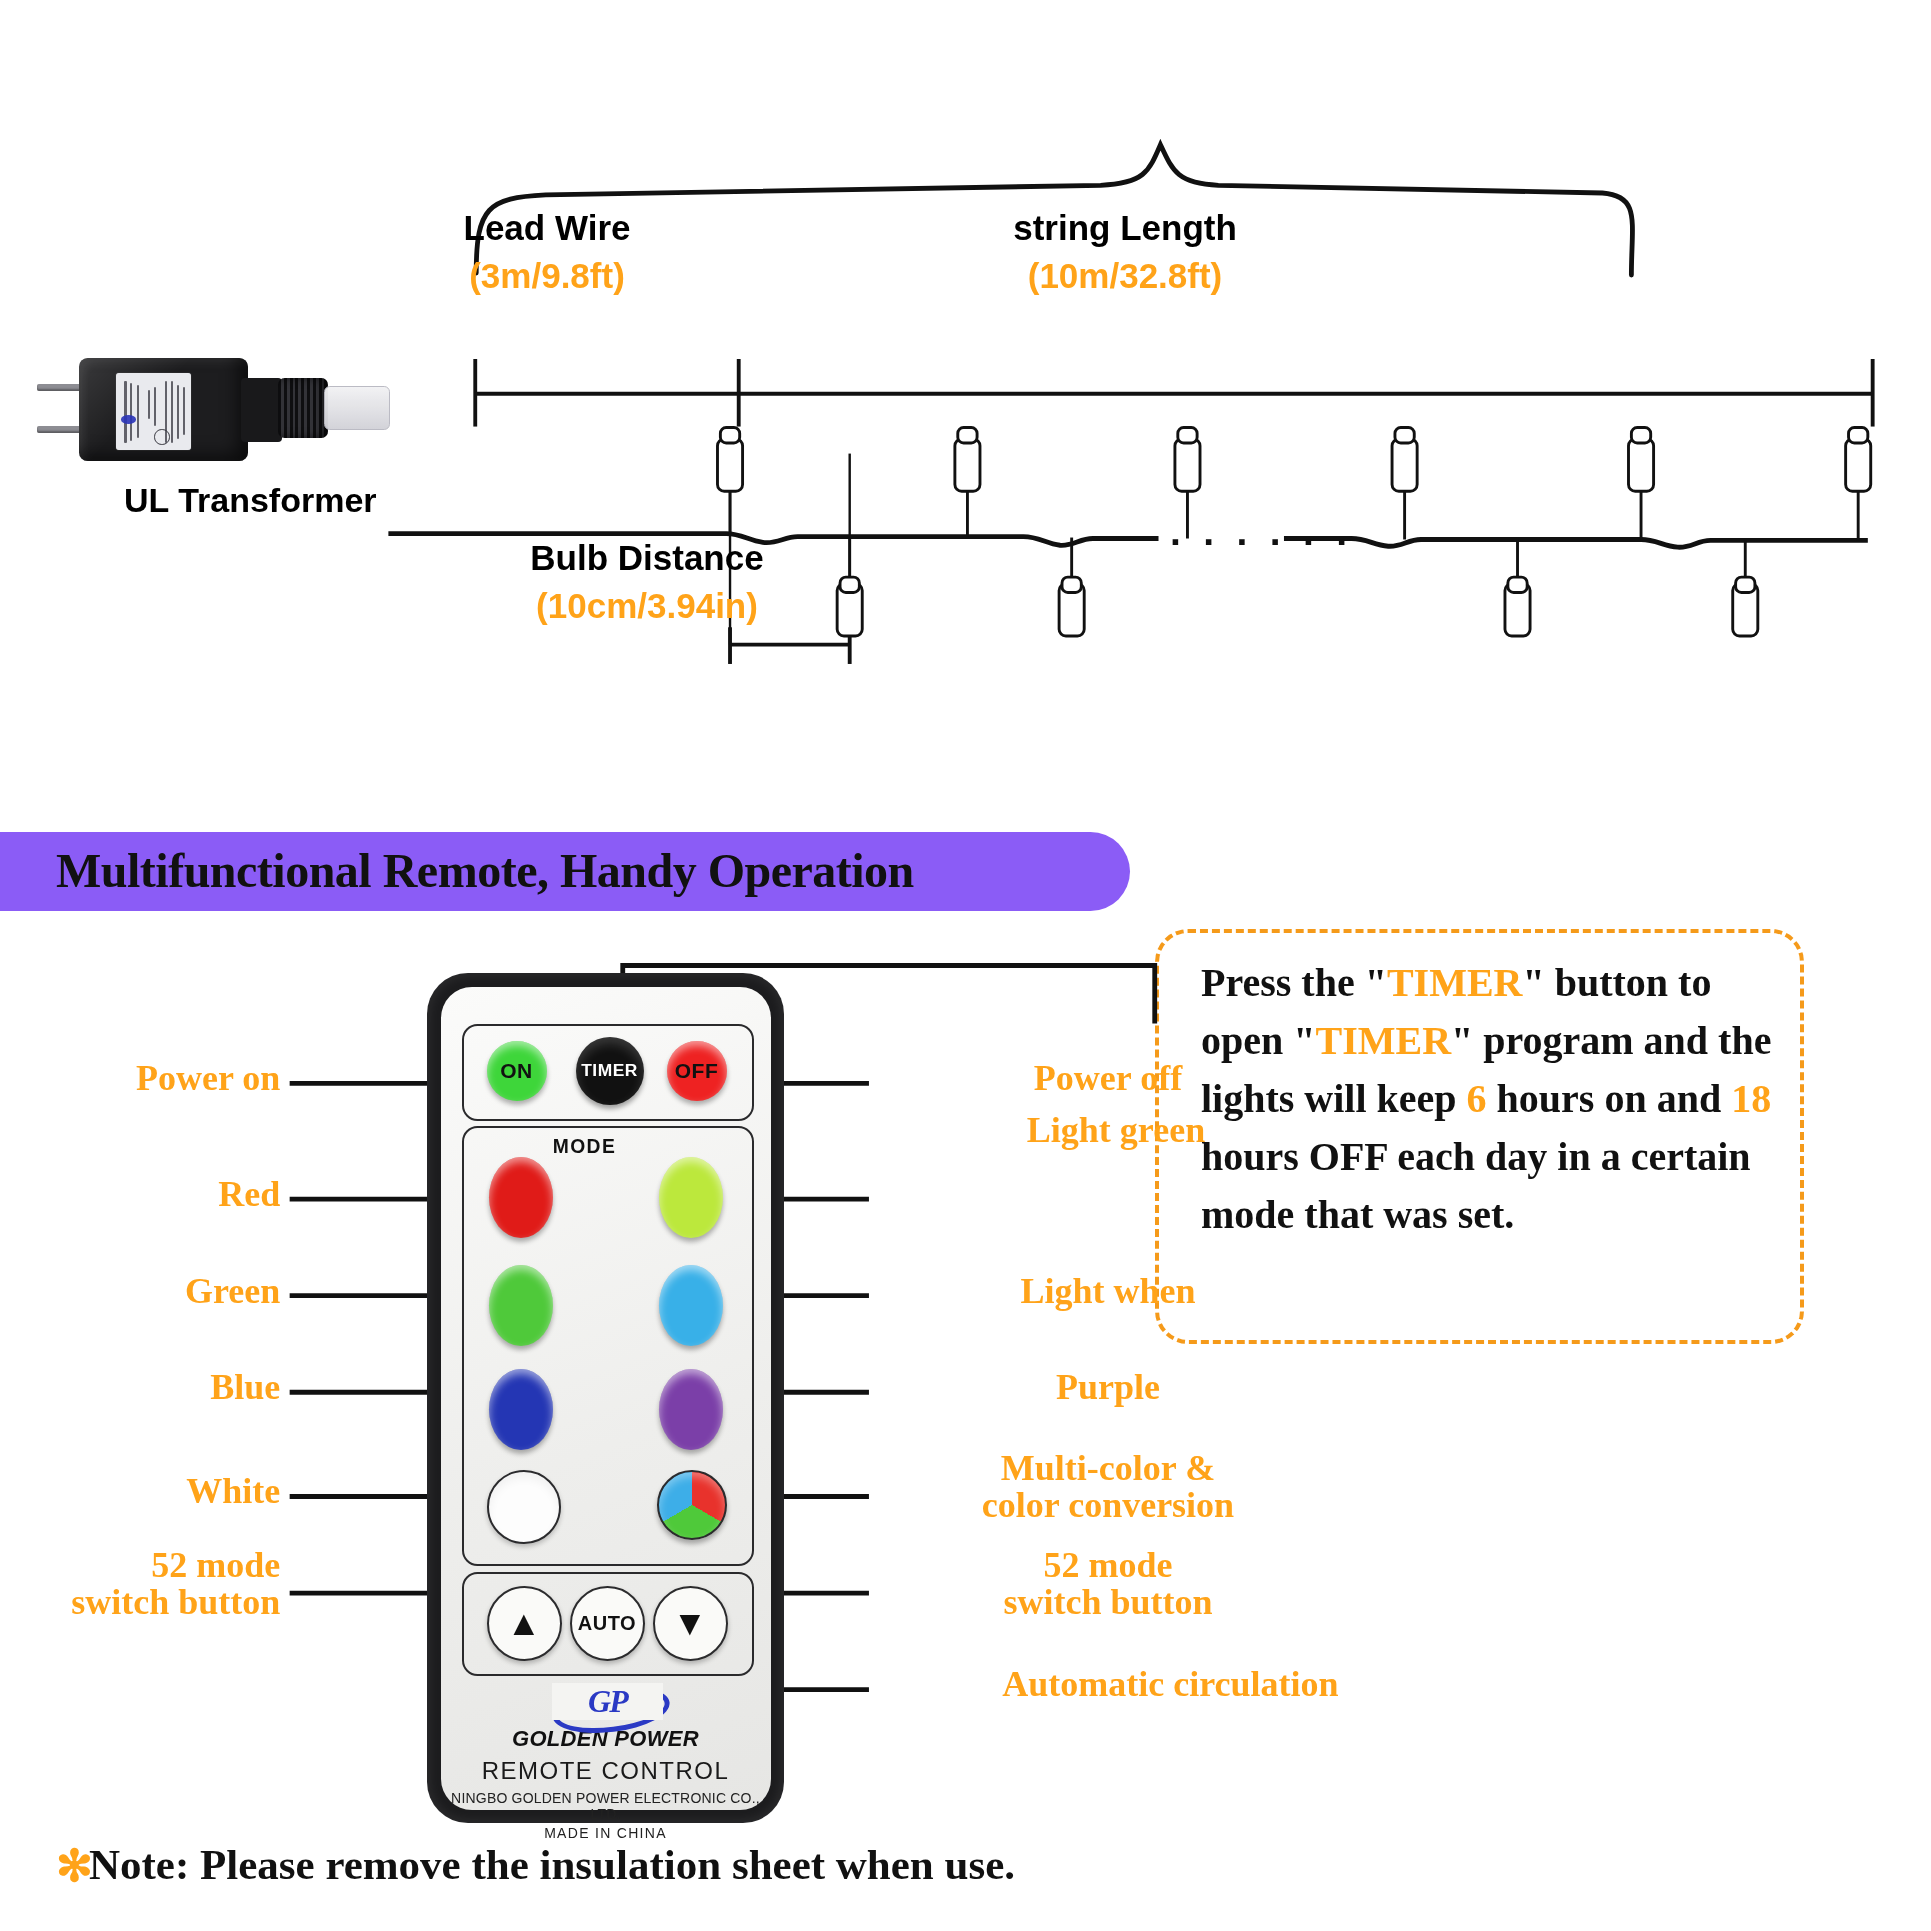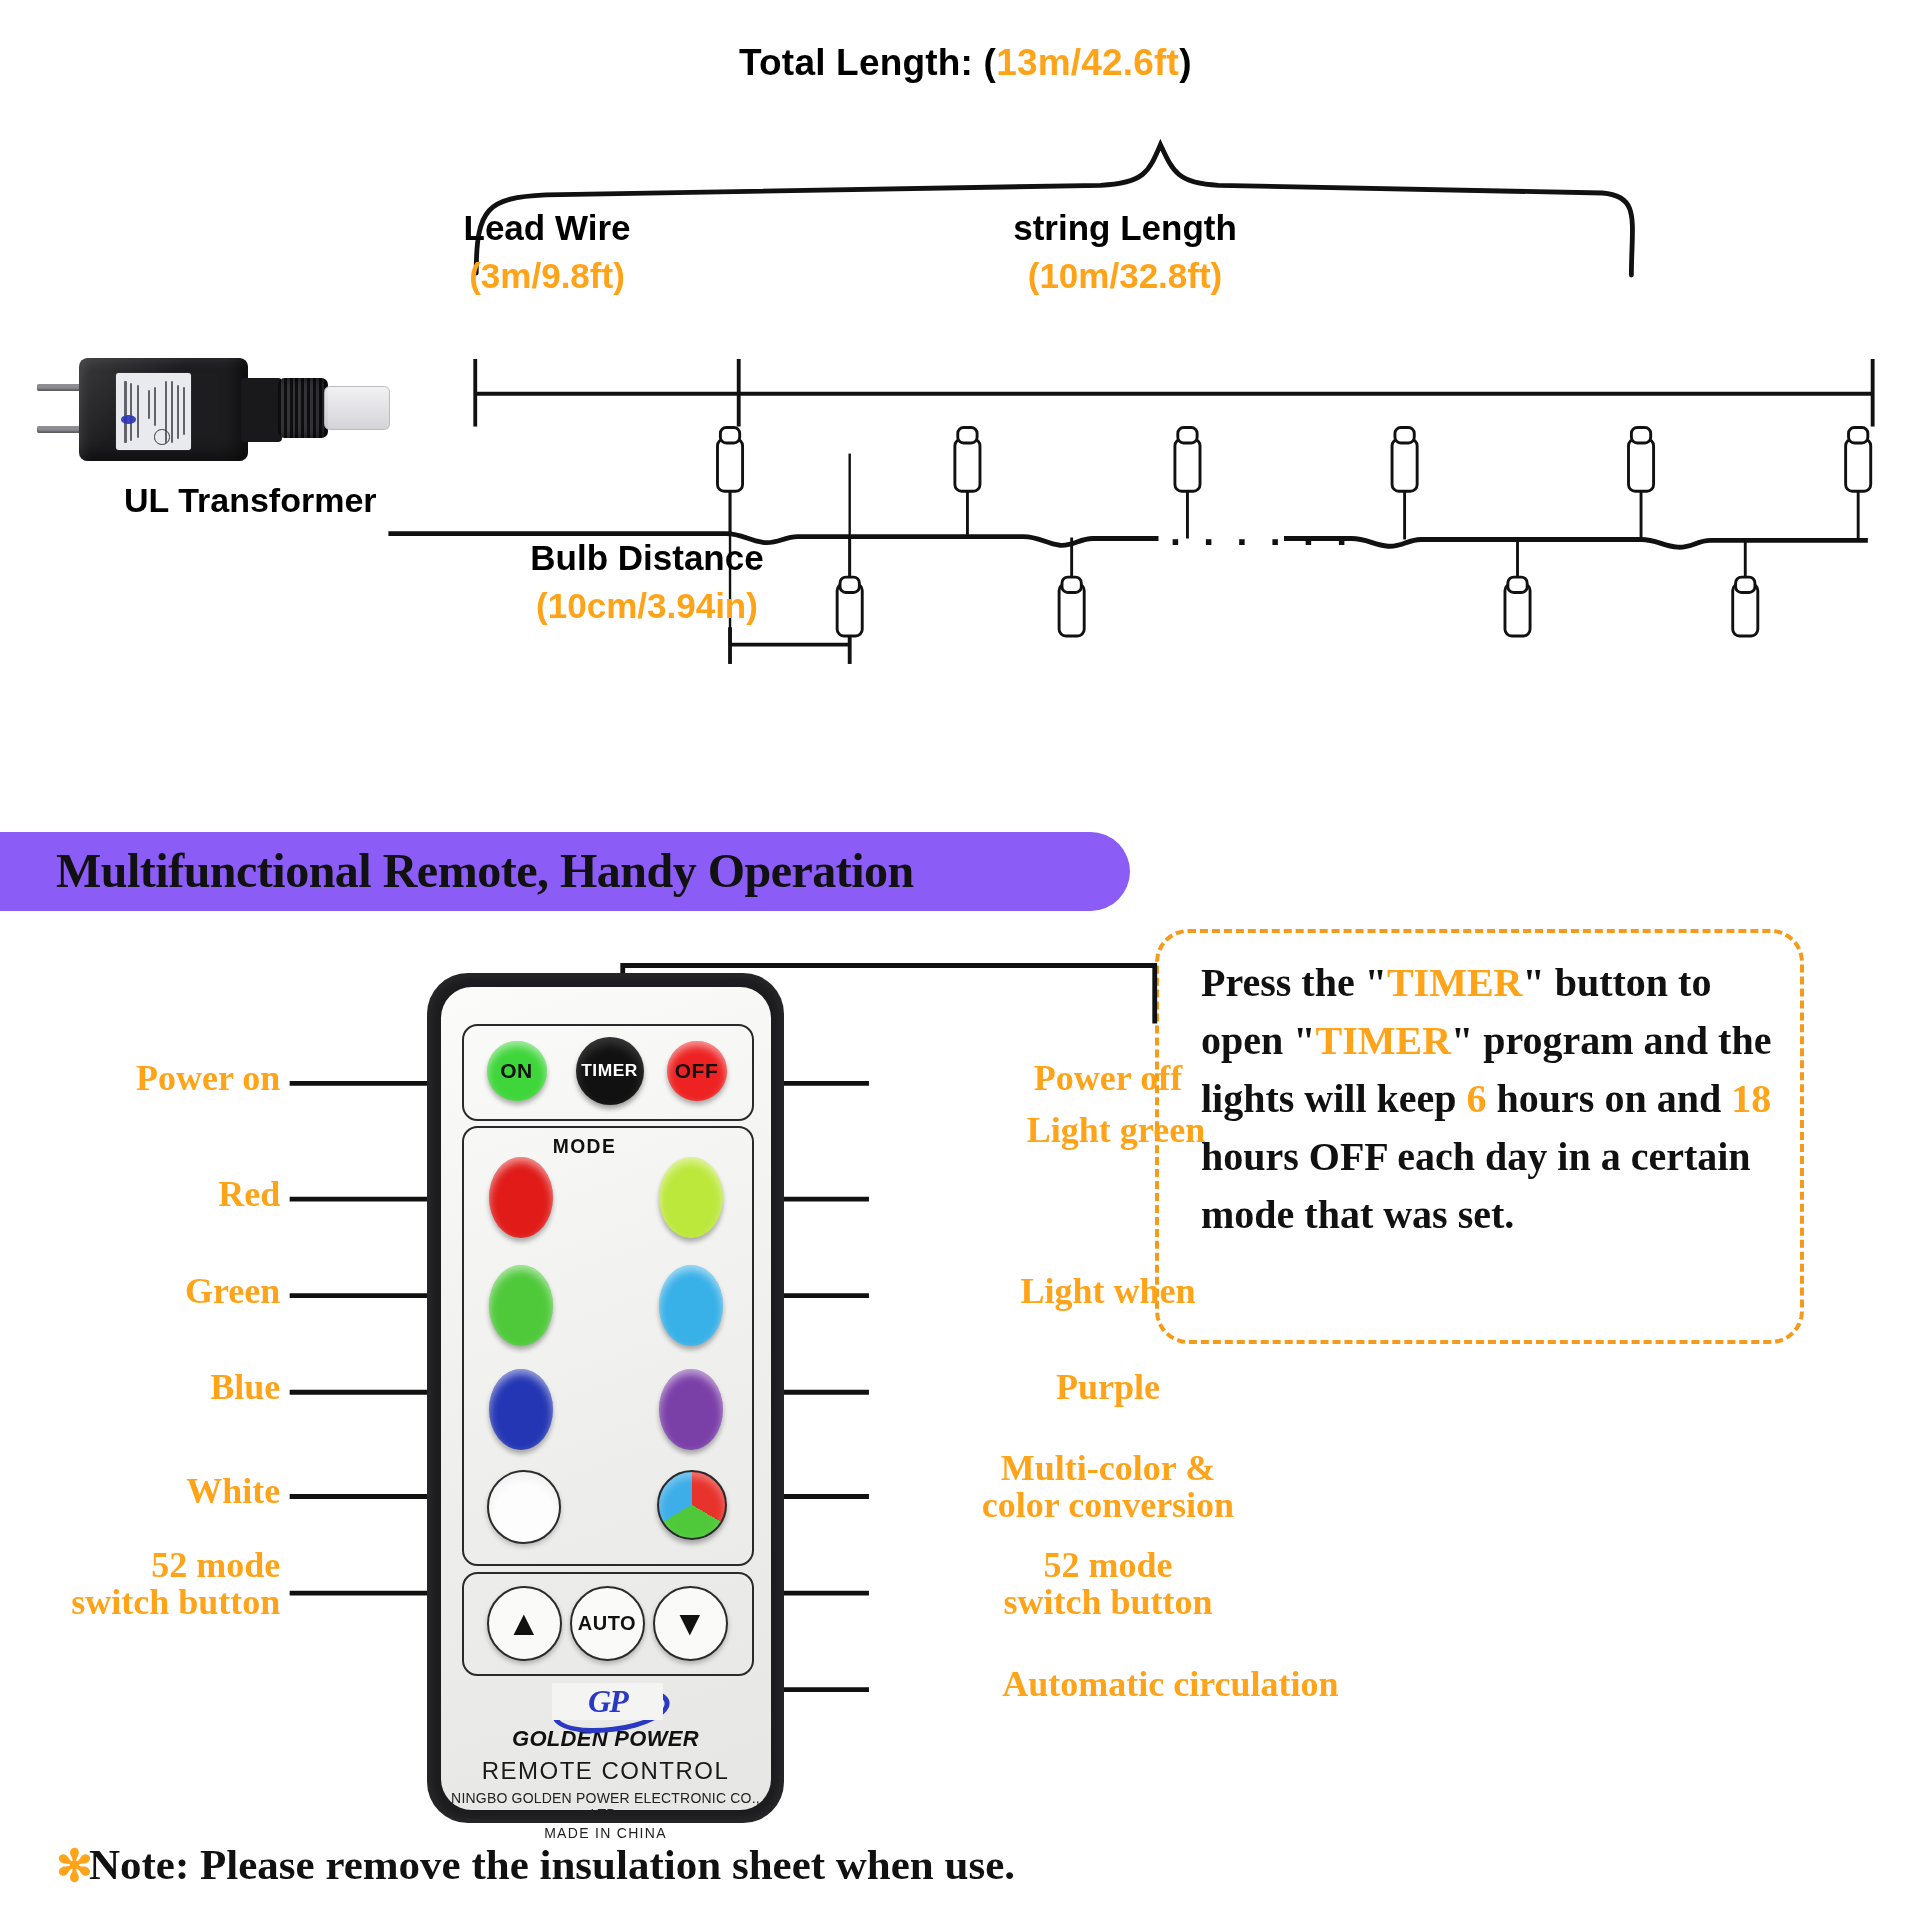--- a/index.html
+++ b/index.html
@@ -309,21 +309,20 @@
         <span style="left:62px;top:11.6px;width:1.9px;height:54px;"></span>
         <span style="left:68px;top:13.5px;width:1.9px;height:48px;"></span>
       </div>
       <div class="tr-gp"></div>
       <div class="tr-ul"></div>
     </div>
   </div>
   <div class="abs tr-knurl"></div>
   <div class="abs tr-conn"></div>
 
-  <div class="abs hdr-black total-len"><span>Total Length: (</span><span class="orange">13m/42.6ft</span><span>)</span></div>
 
   <div class="abs hdr-black lead-label">
     <span>Lead Wire</span>
     <span class="sub orange">(3m/9.8ft)</span>
   </div>
 
   <div class="abs hdr-black string-label">
     <span>string Length</span>
     <span class="sub orange">(10m/32.8ft)</span>
   </div>

